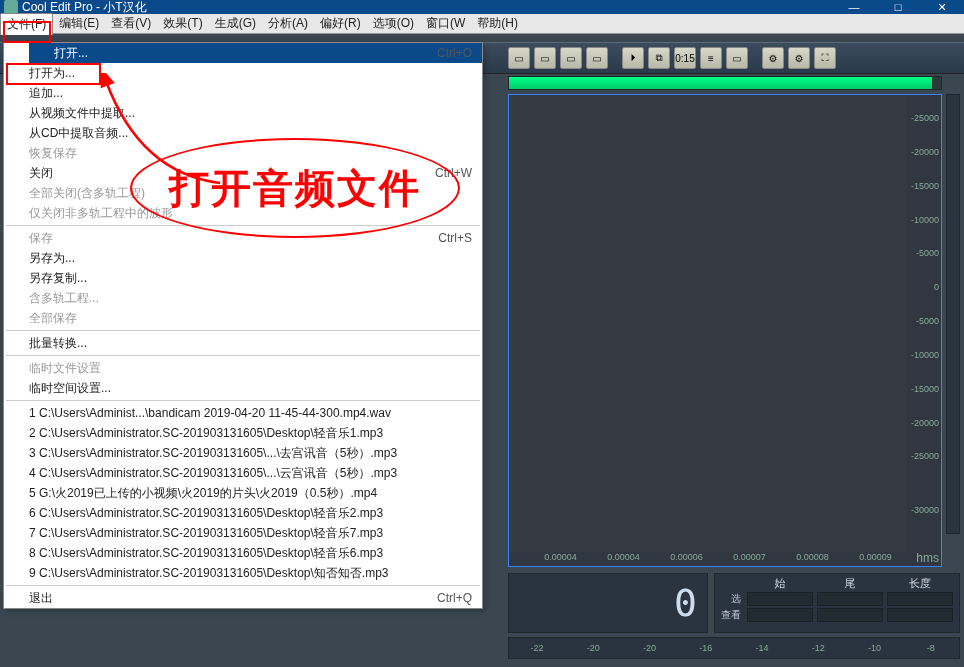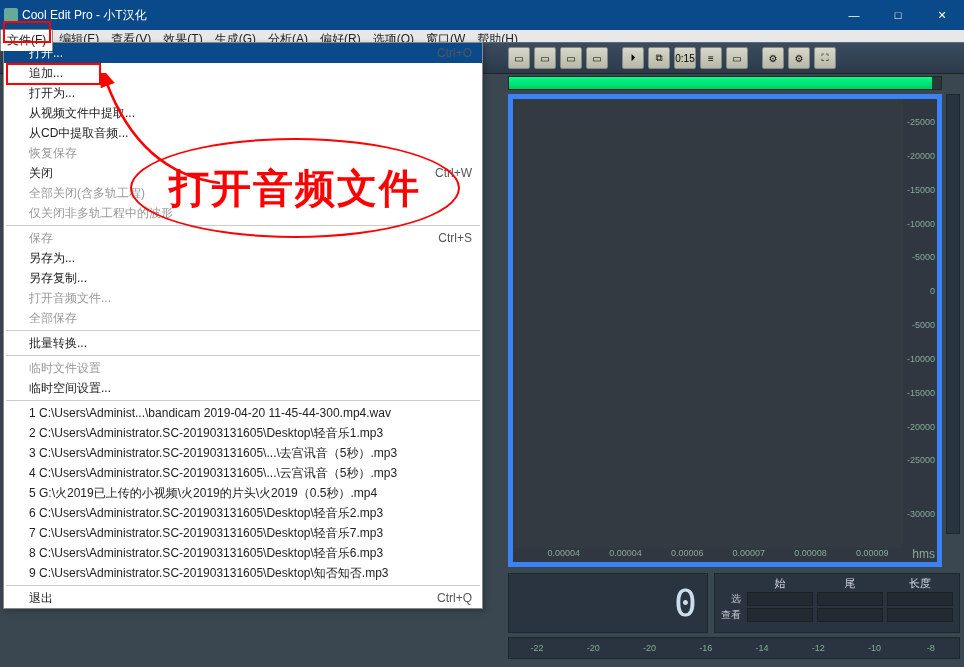--- a/index.html
+++ b/index.html
@@ -1,61 +1,61 @@
 <!DOCTYPE html>
 <html><head>
 <meta charset="utf-8">
 <style>
 * { margin:0; padding:0; box-sizing:border-box; font-family:"Microsoft YaHei","SimSun",Arial,sans-serif; }
 body { width:964px; height:667px; background:#3a4750; overflow:hidden; position:relative; }
 
 
-.titlebar { height:30px; background:#0a4a8a; display:flex; align-items:center; color:#fff; font-size:12px; padding-left:4px; }
+.titlebar { height:14px; background:#0a4a8a; display:flex; align-items:center; color:#fff; font-size:12px; padding-left:4px; }
 .titlebar .appicon { width:14px; height:14px; background:#6a9; border-radius:2px; margin-right:4px; }
 .titlebar .title { flex:1; }
 .titlebar .winbtns { display:flex; }
 .titlebar .winbtn { width:44px; height:22px; display:flex; align-items:center; justify-content:center; font-size:11px; }
 .titlebar .winbtn.close { background:transparent; }
 
 
 .menubar { height:20px; background:#e8e8e8; display:flex; align-items:center; font-size:12px; border-bottom:1px solid #999; }
 .menubar .mitem { padding:2px 6px; color:#222; }
 .menubar .mitem.active { background:#fff; border:1px solid #888; border-bottom:none; position:relative; z-index:3; border-radius:2px 2px 0 0; }
 
 
 .file-highlight { position:absolute; left:3px; top:21px; width:48px; height:22px; border:2px solid red; z-index:5; pointer-events:none; }
 
 
 .dropdown { position:absolute; left:3px; top:42px; width:480px; background:#fff; border:1px solid #888; z-index:2; font-size:12px; color:#222; box-shadow:2px 2px 6px rgba(0,0,0,.25); }
 .dropdown .row { display:flex; padding:3px 10px 3px 25px; align-items:center; height:20px; }
 .dropdown .row .lbl { flex:1; }
 .dropdown .row .sc { color:#555; }
 .dropdown .row.disabled { color:#999; }
-.dropdown .row.hover { background:#0a4a8a; color:#fff; }
+.dropdown .row.hover { background:#0a4a8a; color:#fff;margin-left:25px; }
 .dropdown .sep { height:1px; background:#ccc; margin:2px 2px; }
 .open-highlight { position:absolute; left:6px; top:63px; width:95px; height:22px; border:2px solid red; z-index:6; pointer-events:none; }
 
 
 .arrow { position:absolute; left:100px; top:73px; z-index:7; pointer-events:none; }
 
 
 .annot { position:absolute; left:130px; top:138px; width:330px; height:100px; border:2px solid red; border-radius:50%; z-index:6; display:flex; align-items:center; justify-content:center; pointer-events:none; }
 .annot span { color:red; font-size:40px; font-weight:bold; letter-spacing:2px; }
 
 
 .toolbar { position:absolute; left:0; top:42px; right:0; height:32px; background:linear-gradient(#3b4c5e,#2a3a4a); border-top:1px solid #5a6a7a; border-bottom:1px solid #222; display:flex; align-items:center; padding-left:508px; gap:4px; }
 .tbtn { width:22px; height:22px; background:linear-gradient(#d8d8c8,#b8b8a8); border:1px solid #888; border-radius:2px; display:flex; align-items:center; justify-content:center; font-size:10px; }
 .tsep { width:6px; }
 
 
 .greenbar { position:absolute; left:508px; top:76px; right:22px; height:14px; background:#2a3a3a; border:1px solid #1a2a2a; }
 .greenbar .fill { height:100%; width:98%; background:linear-gradient(#0f8,#0c6); }
 
 
-.wave { position:absolute; left:508px; top:94px; right:22px; bottom:100px; background:#333a42; border:5px solid #3b82f6; }
+.wave { position:absolute; left:508px; top:94px; right:22px; bottom:100px; background:#333a42; border:1px solid #3b82f6; }
 .wave .ruler-r { position:absolute; right:0; top:0; width:34px; height:100%; background:#303740; color:#8a9; font-size:9px; text-align:right; }
 .wave .ruler-r div { position:absolute; right:2px; }
 .wave .smpl { position:absolute; top:4px; right:4px; color:#8a9; font-size:9px; }
 .wave .ruler-b { position:absolute; left:0; right:34px; bottom:0; height:14px; background:#303740; color:#8a9; font-size:9px; display:flex;padding-left:20px; }
 .wave .ruler-b span { flex:1; text-align:center; }
 .wave .hms { position:absolute; right:2px; bottom:1px; color:#8a9; font-size:12px; }
 
 
 .bottom { position:absolute; left:508px; right:4px; bottom:34px; height:60px; display:flex; gap:6px; }
 .bigtime { width:200px; background:#2a3440; border:1px solid #1a2a2a; color:#cde; font-size:38px; display:flex; align-items:center; justify-content:flex-end; padding-right:10px; font-family:monospace; }
@@ -185,24 +185,24 @@
     <span>-10</span>
     <span>-8</span>
   </div>
 
 <div class="dropdown" id="dropdown">
     <div class="row hover">
       <span class="lbl">打开...</span>
       <span class="sc">Ctrl+O</span>
     </div>
     <div class="row">
+      <span class="lbl">打开为...</span>
+    </div>
+    <div class="row">
       <span class="lbl">追加...</span>
-    </div>
-    <div class="row">
-      <span class="lbl">打开为...</span>
     </div>
     <div class="row">
       <span class="lbl">从视频文件中提取...</span>
     </div>
     <div class="row">
       <span class="lbl">从CD中提取音频...</span>
     </div>
     <div class="row disabled">
       <span class="lbl">恢复保存</span>
     </div>
@@ -221,21 +221,21 @@
       <span class="lbl">保存</span>
       <span class="sc">Ctrl+S</span>
     </div>
     <div class="row">
       <span class="lbl">另存为...</span>
     </div>
     <div class="row">
       <span class="lbl">另存复制...</span>
     </div>
     <div class="row disabled">
-      <span class="lbl">打开音频文件...</span>
+      <span class="lbl">含多轨工程...</span>
     </div>
     <div class="row disabled">
       <span class="lbl">全部保存</span>
     </div>
     <div class="sep"></div>
     <div class="row">
       <span class="lbl">批量转换...</span>
     </div>
     <div class="sep"></div>
     <div class="row disabled">

